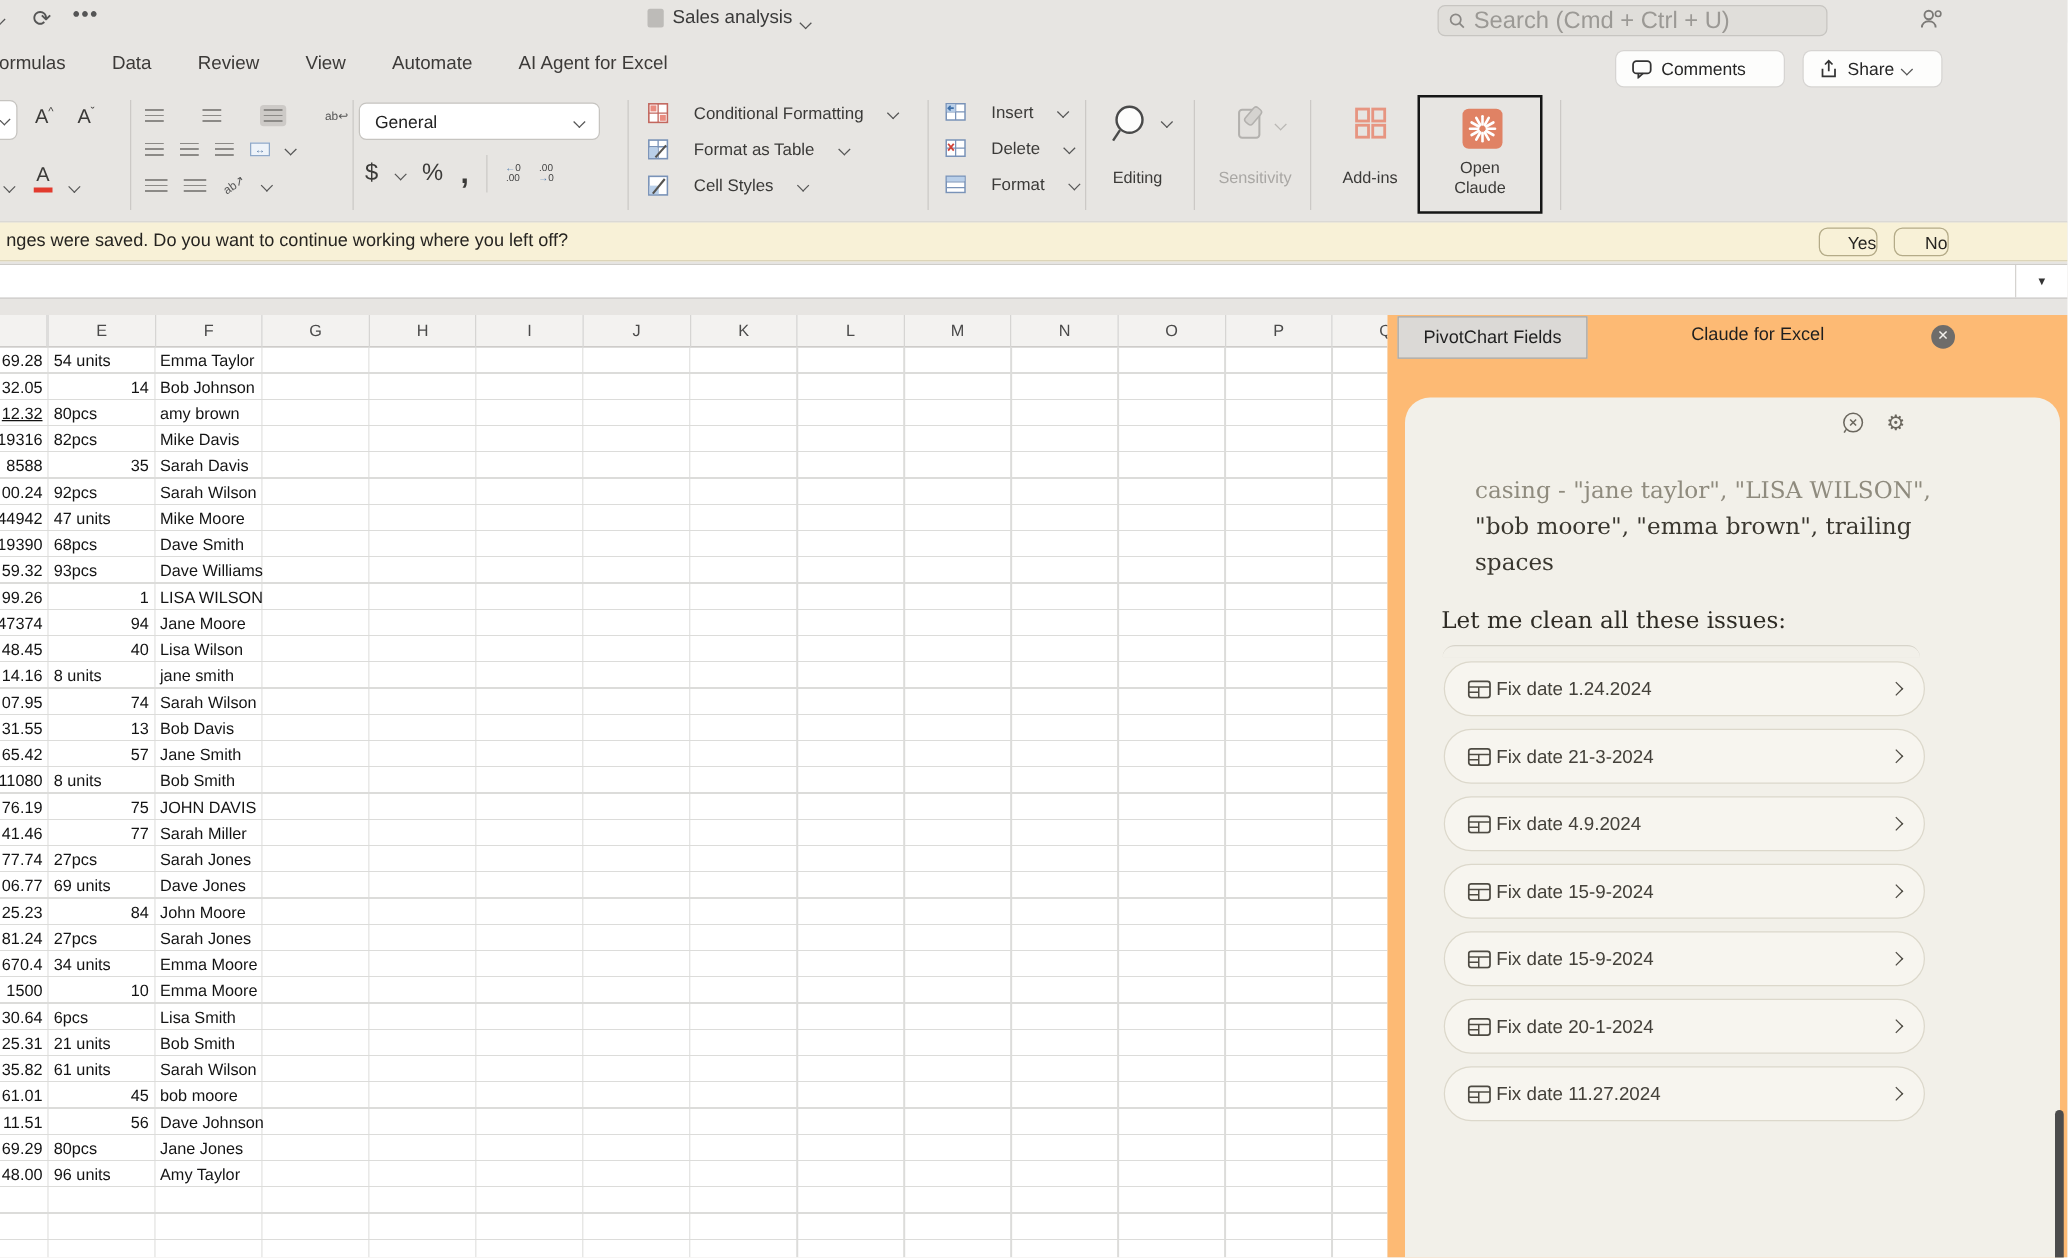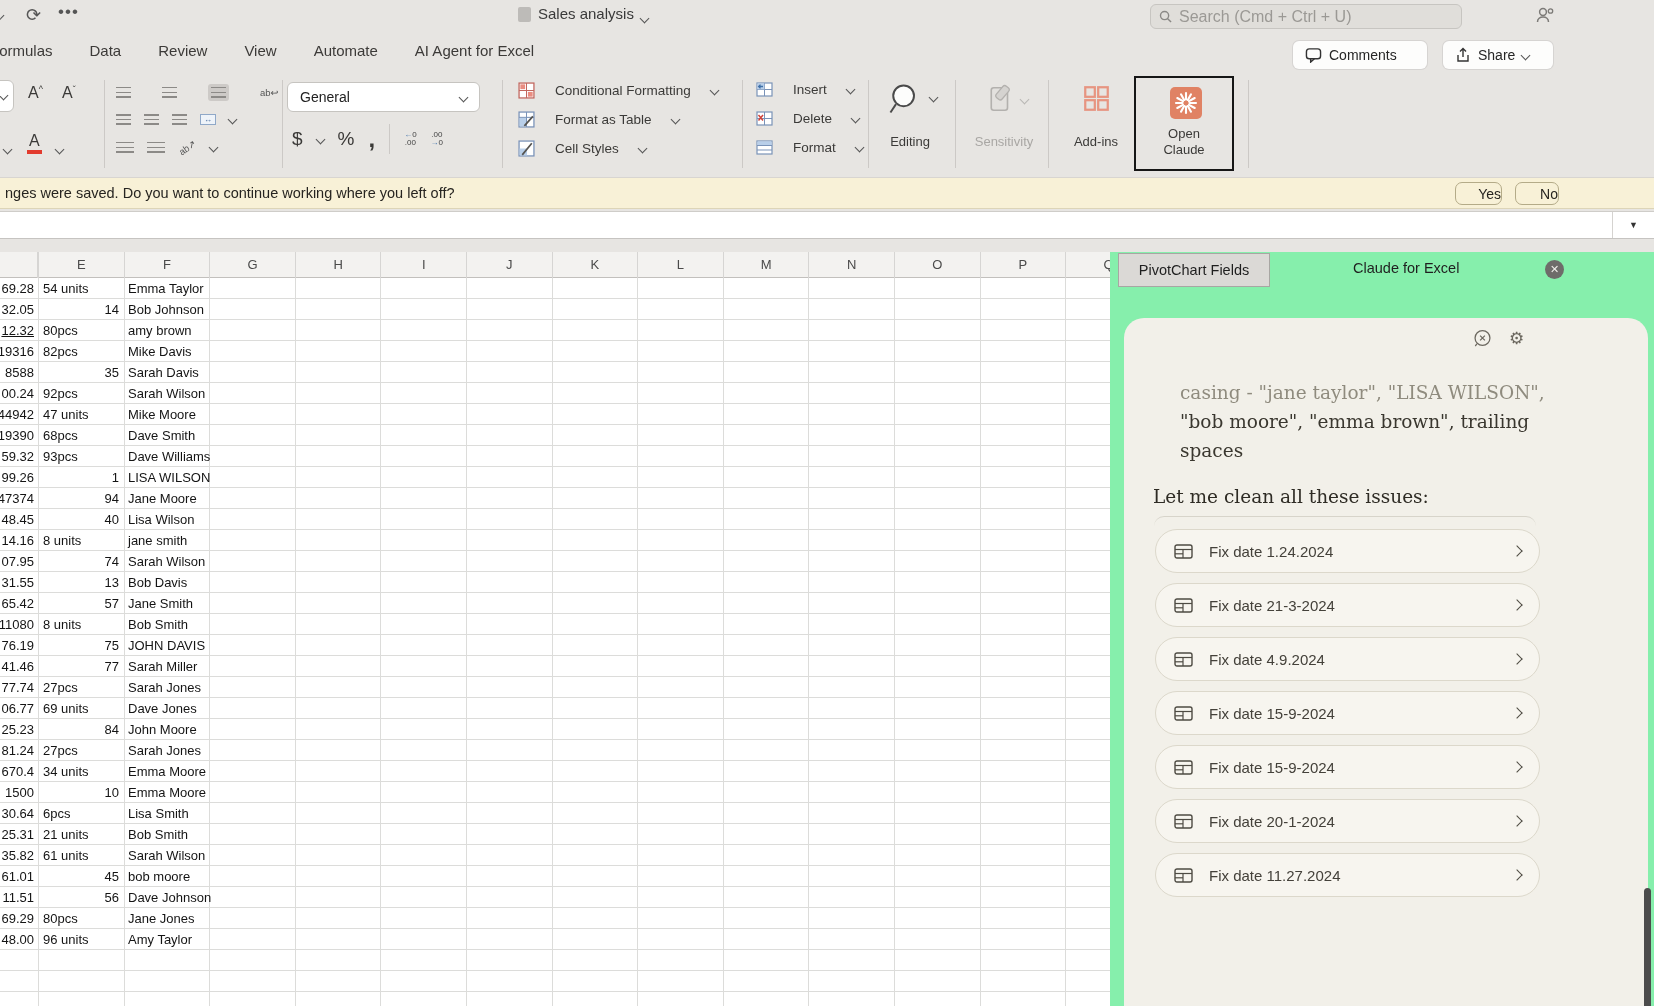--- a/index.html
+++ b/index.html
@@ -11,21 +11,21 @@
 
   
   #titlebar { position:absolute; left:0; top:0; width:1654px; height:34px; background:#e7e5e2; }
   #tb-chev-partial { position:absolute; left:-4px; top:12px; }
   #tb-reload { position:absolute; left:26px; top:4px; font-size:18px; color:#555; }
   #tb-dots { position:absolute; left:58px; top:2px; font-size:17px; color:#555; letter-spacing:1px; }
   #doc-title { position:absolute; left:518px; top:5px; display:flex; align-items:flex-end; gap:7px; }
   #doc-icon { width:13px; height:15px; background:#bdbbb8; border-radius:2px; }
   #doc-title .t { font-size:15px; color:#3a3a3a; }
   #searchbox { position:absolute; left:1150px; top:4px; width:312px; height:25px; background:#e0deda; border:1px solid #c7c5c1; border-radius:6px; display:flex; align-items:center; padding:0 8px; gap:7px; }
-  #searchbox .ph { font-size:16px; color:#9b9995; }
+  #searchbox .ph { font-size:19px; color:#9b9995; }
   #person-icon { position:absolute; left:1534px; top:5px; }
 
   
   #menubar { position:absolute; left:0; top:34px; width:1654px; height:38px; }
   #menutabs { position:absolute; left:-10px; top:8px; display:flex; gap:37px; }
   #menutabs span { font-size:15px; color:#3c3a38; white-space:nowrap; }
   .pill { position:absolute; top:7px; height:28px; background:#fdfdfc; border-radius:6px; box-shadow:0 0 0 1px rgba(0,0,0,0.07); display:flex; align-items:center; gap:7px; padding:0 12px; font-size:14px; color:#262626; }
   #btn-comments { left:1293px; width:134px; }
   #btn-share { left:1443px; width:110px; }
 
@@ -68,35 +68,35 @@
       repeating-linear-gradient(to right, #dcdcda 0 1px, transparent 1px 85.6px);
     background-position: 0 0, 38px 0; }
   .srow { position:absolute; left:0; width:1110px; height:21px; font-size:13px; color:#141414; }
   .cd { position:absolute; left:-60px; top:0; width:94px; height:21px; line-height:21px; text-align:right; }
   .cd.u { text-decoration:underline; }
   .ce { position:absolute; left:43px; top:0; width:76px; height:21px; line-height:21px; }
   .ce.num { text-align:right; }
   .cf { position:absolute; left:128px; top:0; width:220px; height:21px; line-height:21px; white-space:nowrap; }
 
   
-  #sidebar { position:absolute; left:1110px; top:252px; width:544px; height:754px; background:#86efac;padding-left:46px; }
+  #sidebar { position:absolute; left:1110px; top:252px; width:544px; height:754px; background:#fdba74;padding-left:46px; }
   #sb-header { position:absolute; left:0; top:0; width:544px; height:36px; }
   #tab-pivot { position:absolute; left:8px; top:1px; width:152px; height:34px; background:#dbd9d6; border:1px solid #a8a6a3; display:flex; align-items:center; justify-content:center; font-size:14.5px; color:#1f1f1f; }
   #tab-claude { position:absolute; left:243px; top:8px; font-size:14.5px; color:#1f1f1f; }
   #sb-close { position:absolute; left:435px; top:8px; width:19px; height:19px; border-radius:50%; background:#6e6c6a; color:#f2f0ec; display:flex; align-items:center; justify-content:center; font-size:11px; line-height:1; }
   #panel { position:absolute; left:14px; top:66px; width:524px; height:688px; background:#f2f0e9; border-radius:20px 20px 0 0; }
   #panel-icons { position:absolute; left:348px; top:10px; display:flex; gap:16px; align-items:center; color:#6b675e; }
   #gear-ic { font-size:17px; }
   .chatline { position:absolute; left:56px; font-family:"DejaVu Serif", serif; font-size:18.5px; line-height:29px; color:#3a372f; white-space:nowrap; }
   .chatline.fade { color:#8f8b7e; }
   #chat-heading { position:absolute; left:29px; top:168px; font-family:"DejaVu Serif", serif; font-size:18.5px; color:#2e2b24; }
   #ghost { position:absolute; left:30px; top:198px; width:382px; height:10px; border-top:1px solid rgba(125,118,100,0.45); border-radius:10px 10px 0 0; opacity:.5; }
   #fixlist { position:absolute; left:31px; top:211px; width:385px; }
   .fixbtn { width:385px; height:44px; margin-bottom:10px; border-radius:22px; background:#f7f5ef; border:1px solid #dcd8cb; display:flex; align-items:center; padding:0 18px; }
-  .fixbtn .lab { margin-left:16px; font-size:15px; color:#44413a; }
+  .fixbtn .lab { margin-left:4px; font-size:15px; color:#44413a; }
   .fixbtn .chv { margin-left:auto; width:8px; height:8px; border-color:#4e4b43; }
   #sb-scroll { position:absolute; left:520px; top:570px; width:7px; height:136px; background:#4c4c4c; border-radius:4px; }
 </style>
 </head>
 <body>
 
 <div id="titlebar">
   <span id="tb-chev-partial" class="chv"></span>
   <span id="tb-reload">⟳</span>
   <span id="tb-dots">•••</span>

